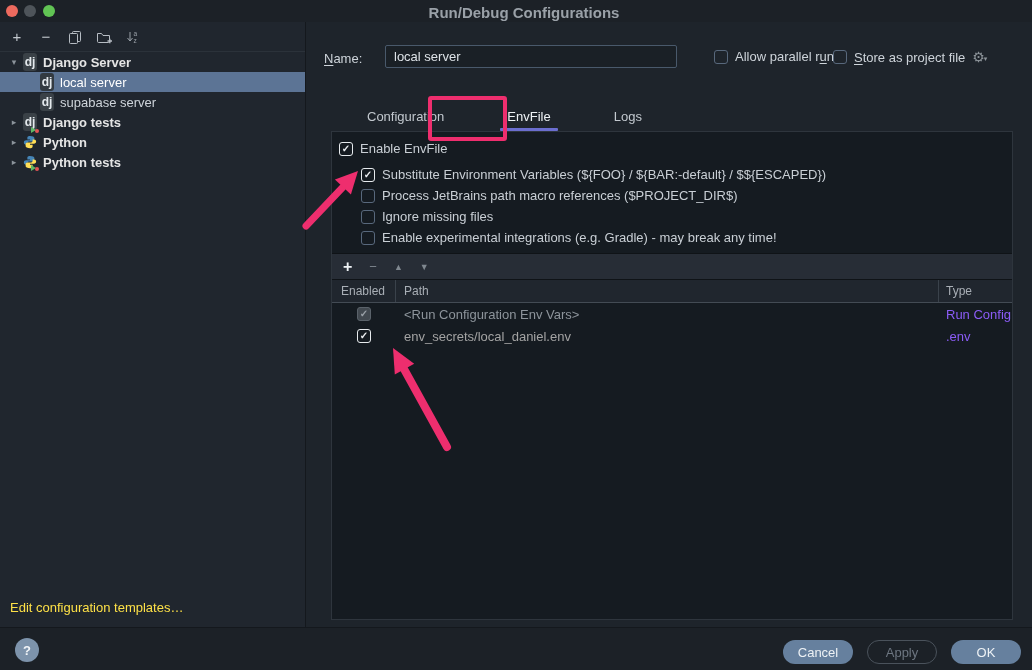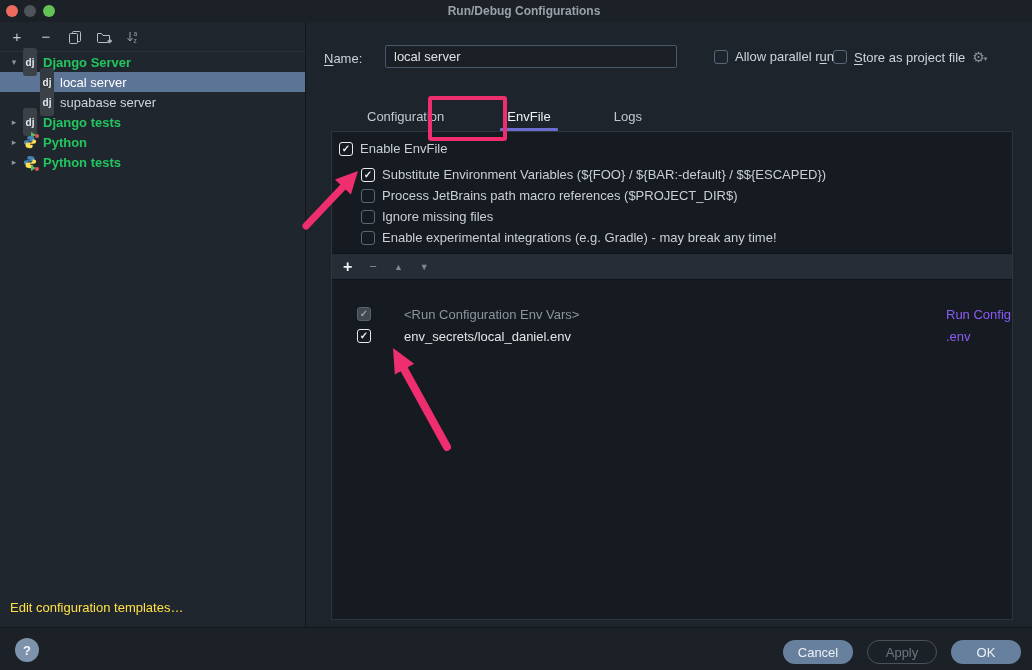--- a/index.html
+++ b/index.html
@@ -9,36 +9,36 @@
     background:#1e242b; font-family:"Liberation Sans",sans-serif;
     font-size:13px; color:#ced4da;
   }
   
   .titlebar { position:absolute; top:0; left:0; right:0; height:22px; background:#1c2127; }
   .light { position:absolute; top:5px; width:12px; height:12px; border-radius:50%; }
   .light.red   { left:6px;  background:#ed6a5e; }
   .light.gray  { left:24px; background:#4e545a; }
   .light.green { left:43px; background:#61c454; }
   .wtitle { position:absolute; top:4px; left:16px; right:0; text-align:center;
-            font-weight:bold; color:#9aa1a8; font-size:12px; }
+            font-weight:bold; color:#9aa1a8; font-size:15px; }
   
   .sidebar { position:absolute; top:22px; left:0; width:306px; bottom:43px;
              background:#20262e; border-right:1px solid #14181d; }
   .side-toolbar { height:30px; border-bottom:1px solid #2b323a; display:flex;
                   align-items:center; gap:13px; padding:0 9px; color:#b6bcc3; }
   .ticon { display:inline-flex; align-items:center; justify-content:center;
            width:16px; height:16px; font-size:15px; color:#c2c8ce; cursor:default; }
   .trow { height:20px; display:flex; align-items:center; padding-left:5px;
           white-space:nowrap; color:#ced4da; }
-  .trow.group > .tlabel { font-weight:bold; color:#22c55e; }
+  .trow.group > .tlabel { font-weight:bold; color:#e5e5e5; }
   .trow.child { padding-left:40px; }
   .trow.sel { background:#5c7495; color:#fff; }
   .chev { width:18px; text-align:center; color:#8b939b; font-size:9px; flex:0 0 18px; }
-  .badge-dj { position:relative; width:14px; height:28px; border-radius:3px; flex:0 0 14px;
-              background:#3a4147; color:#e4e9ed; font-size:10px; font-weight:bold;
+  .badge-dj { position:relative; width:14px; height:18px; border-radius:3px; flex:0 0 14px;
+              background:#3a4147; color:#e4e9ed; font-size:12px; font-weight:bold;
               display:inline-flex; align-items:center; justify-content:center; margin-right:6px; }
   .trow.sel .badge-dj { background:#333a41; }
   .pyicon { width:14px; height:14px; flex:0 0 14px; margin-right:6px; position:relative; }
   .tmarks { position:absolute; right:-2px; bottom:-2px; width:8px; height:6px; }
   .tmark-g { position:absolute; left:0; bottom:0; width:0; height:0;
              border-left:5px solid #5fb865; border-top:3px solid transparent; border-bottom:3px solid transparent; }
   .tmark-r { position:absolute; right:0; bottom:0; width:4px; height:4px; border-radius:50%; background:#e05555; }
   .edit-link { position:absolute; left:10px; bottom:12px; color:#fde047; cursor:pointer; }
   
   .main { position:absolute; top:22px; left:307px; right:0; bottom:43px; background:#1e242b; }
@@ -78,21 +78,21 @@
   .tbl-header { position:absolute; left:0; top:148px; width:100%; height:23px;
                 background:#20262e; border-bottom:1px solid #434b54; display:flex;
                 align-items:center; color:#a9afb6; font-size:12px; }
   .c-enabled { width:64px; padding-left:9px; border-right:1px solid #3a424b; height:100%;
                display:flex; align-items:center; }
   .c-path { flex:1; padding-left:8px; border-right:1px solid #3a424b; height:100%;
             display:flex; align-items:center; }
   .c-type { width:73px; padding-left:7px; height:100%; display:flex; align-items:center; }
   .tbl-row { position:absolute; left:0; width:100%; height:22px; display:flex; align-items:center; }
   .r-enabled { width:64px; display:flex; justify-content:center; }
-  .r-path { flex:1; padding-left:8px; color:#e5e5e5; }
+  .r-path { flex:1; padding-left:8px; color:#a3a3a3; }
   .r-path.dim { color:#8d949b; }
   .r-type { width:73px; padding-left:7px; color:#8b5cf6; }
   
   .footer { position:absolute; left:0; right:0; bottom:0; height:43px;
             background:#1c2127; border-top:1px solid #14181d; }
   .help { position:absolute; left:15px; top:10px; width:24px; height:24px; border-radius:50%;
           background:#7d93ab; color:#f2f5f8; font-weight:bold; font-size:13px;
           display:flex; align-items:center; justify-content:center; cursor:pointer; }
   .btn { position:absolute; top:12px; width:70px; height:24px; border-radius:12px;
          font:inherit; font-size:13px; cursor:pointer; }
@@ -253,20 +253,25 @@
         <span>Enable experimental integrations (e.g. Gradle) - may break any time!</span>
       </div>
 
       <div class="tbl-toolbar">
         <span class="tt-plus">+</span>
         <span class="tt-dim">−</span>
         <span class="tt-tri">▲</span>
         <span class="tt-tri">▼</span>
       </div>
 
+      <div class="tbl-header">
+        <div class="c-enabled">Enabled</div>
+        <div class="c-path">Path</div>
+        <div class="c-type">Type</div>
+      </div>
 
       <div class="tbl-row" style="top:171px;">
         <div class="r-enabled">
             <span class="cb checked locked">
               <i class="ck">✓</i>
             </span>
           </div>
         <div class="r-path dim">&lt;Run Configuration Env Vars&gt;</div>
         <div class="r-type">Run Config</div>
       </div>

